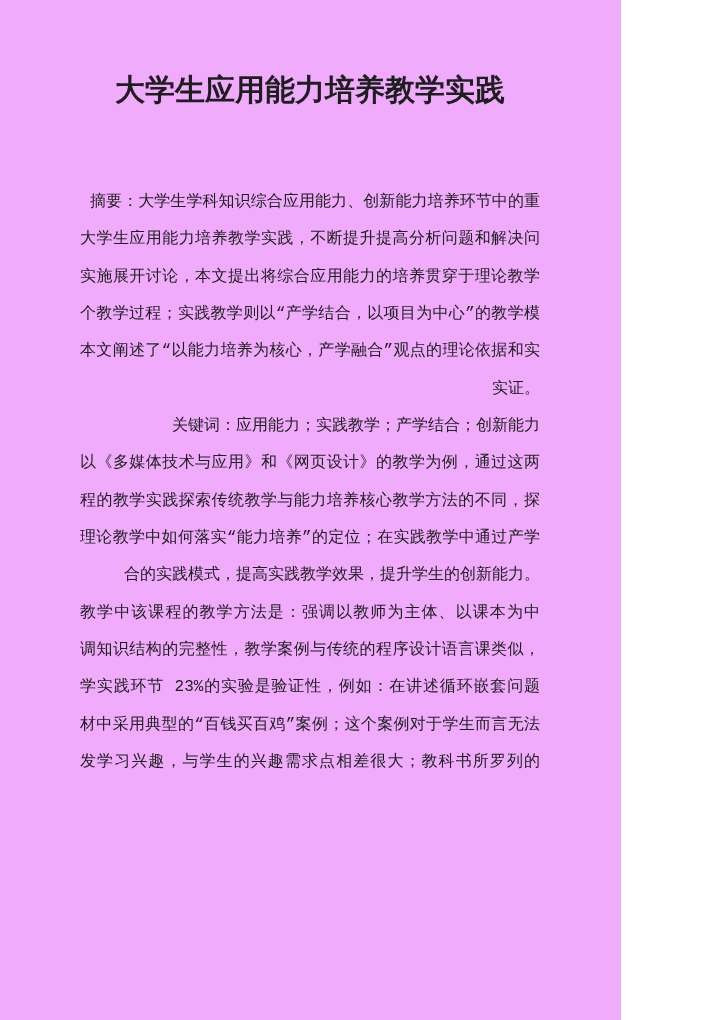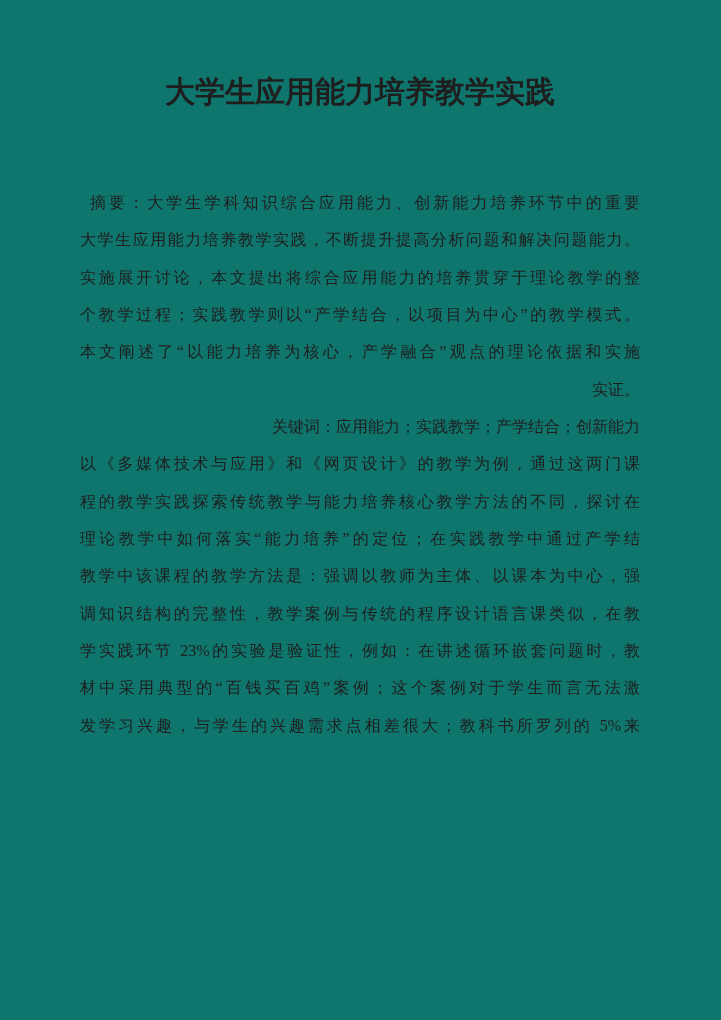--- a/index.html
+++ b/index.html
@@ -2,25 +2,25 @@
 <html><head>
 <meta charset="utf-8">
 <style>
   html, body {
     margin: 0;
     padding: 0;
     background: #ffffff;
   }
   .page {
     position: relative;
-    width: 721px;
+    width: 621px;
     height: 1020px;
-    background: #0f766e;
+    background: #f0abfc;
     overflow: hidden;
-    font-family: Liberation Serif, serif;
+    font-family: Liberation Mono, monospace;
     color: #1e1e1e;
   }
   .title {
     margin: 70px 81px 0 80px;
     font-size: 30px;
     line-height: 44px;
     font-weight: bold;
     text-align: center;
     white-space: nowrap;
   }
@@ -54,20 +54,21 @@
     <div class="line full indent">摘要：大学生学科知识综合应用能力、创新能力培养环节中的重要</div>
     <div class="line full">大学生应用能力培养教学实践，不断提升提高分析问题和解决问题能力。</div>
     <div class="line full">实施展开讨论，本文提出将综合应用能力的培养贯穿于理论教学的整</div>
     <div class="line full">个教学过程；实践教学则以“产学结合，以项目为中心”的教学模式。</div>
     <div class="line full">本文阐述了“以能力培养为核心，产学融合”观点的理论依据和实施</div>
     <div class="line">实证。</div>
     <div class="line">关键词：应用能力；实践教学；产学结合；创新能力</div>
     <div class="line full">以《多媒体技术与应用》和《网页设计》的教学为例，通过这两门课</div>
     <div class="line full">程的教学实践探索传统教学与能力培养核心教学方法的不同，探讨在</div>
     <div class="line full">理论教学中如何落实“能力培养”的定位；在实践教学中通过产学结</div>
+    <div class="line">合的实践模式，提高实践教学效果，提升学生的创新能力。</div>
     <div class="line full">教学中该课程的教学方法是：强调以教师为主体、以课本为中心，强</div>
     <div class="line full">调知识结构的完整性，教学案例与传统的程序设计语言课类似，在教</div>
     <div class="line full">学实践环节 23%的实验是验证性，例如：在讲述循环嵌套问题时，教</div>
     <div class="line full">材中采用典型的“百钱买百鸡”案例；这个案例对于学生而言无法激</div>
     <div class="line full">发学习兴趣，与学生的兴趣需求点相差很大；教科书所罗列的 5%来</div>
   </div>
 
 </div>
 
 </body></html>

